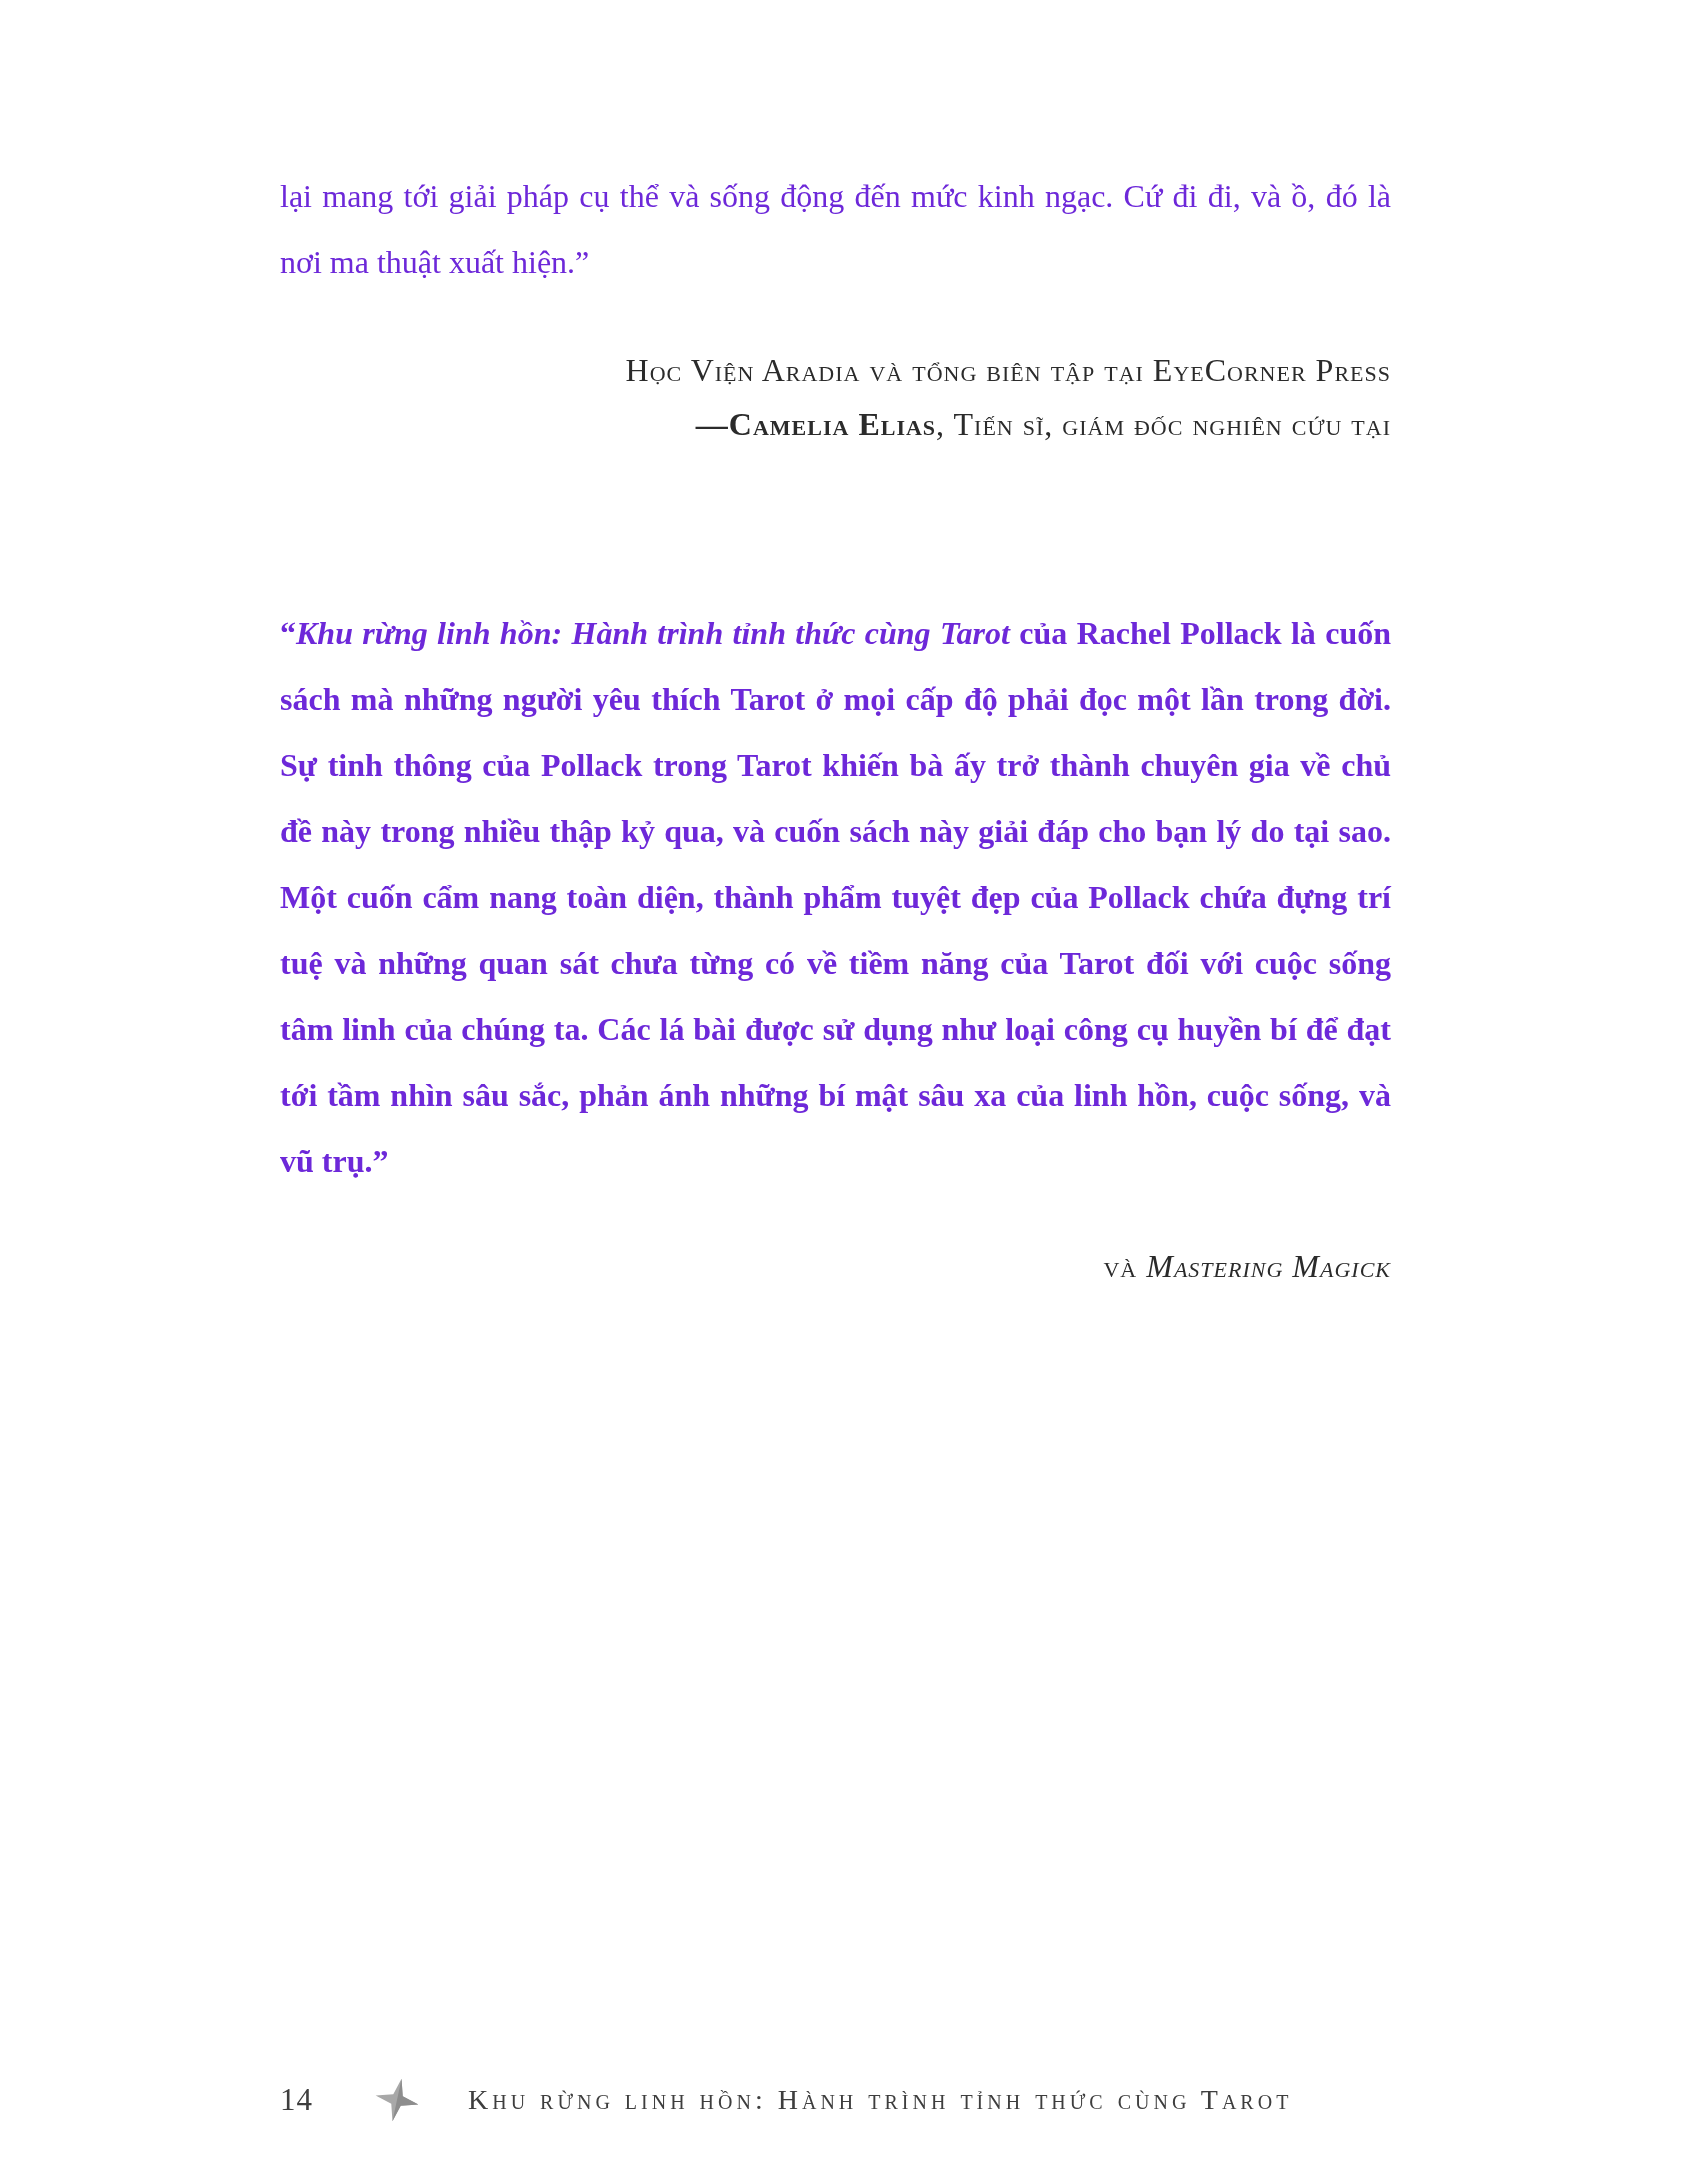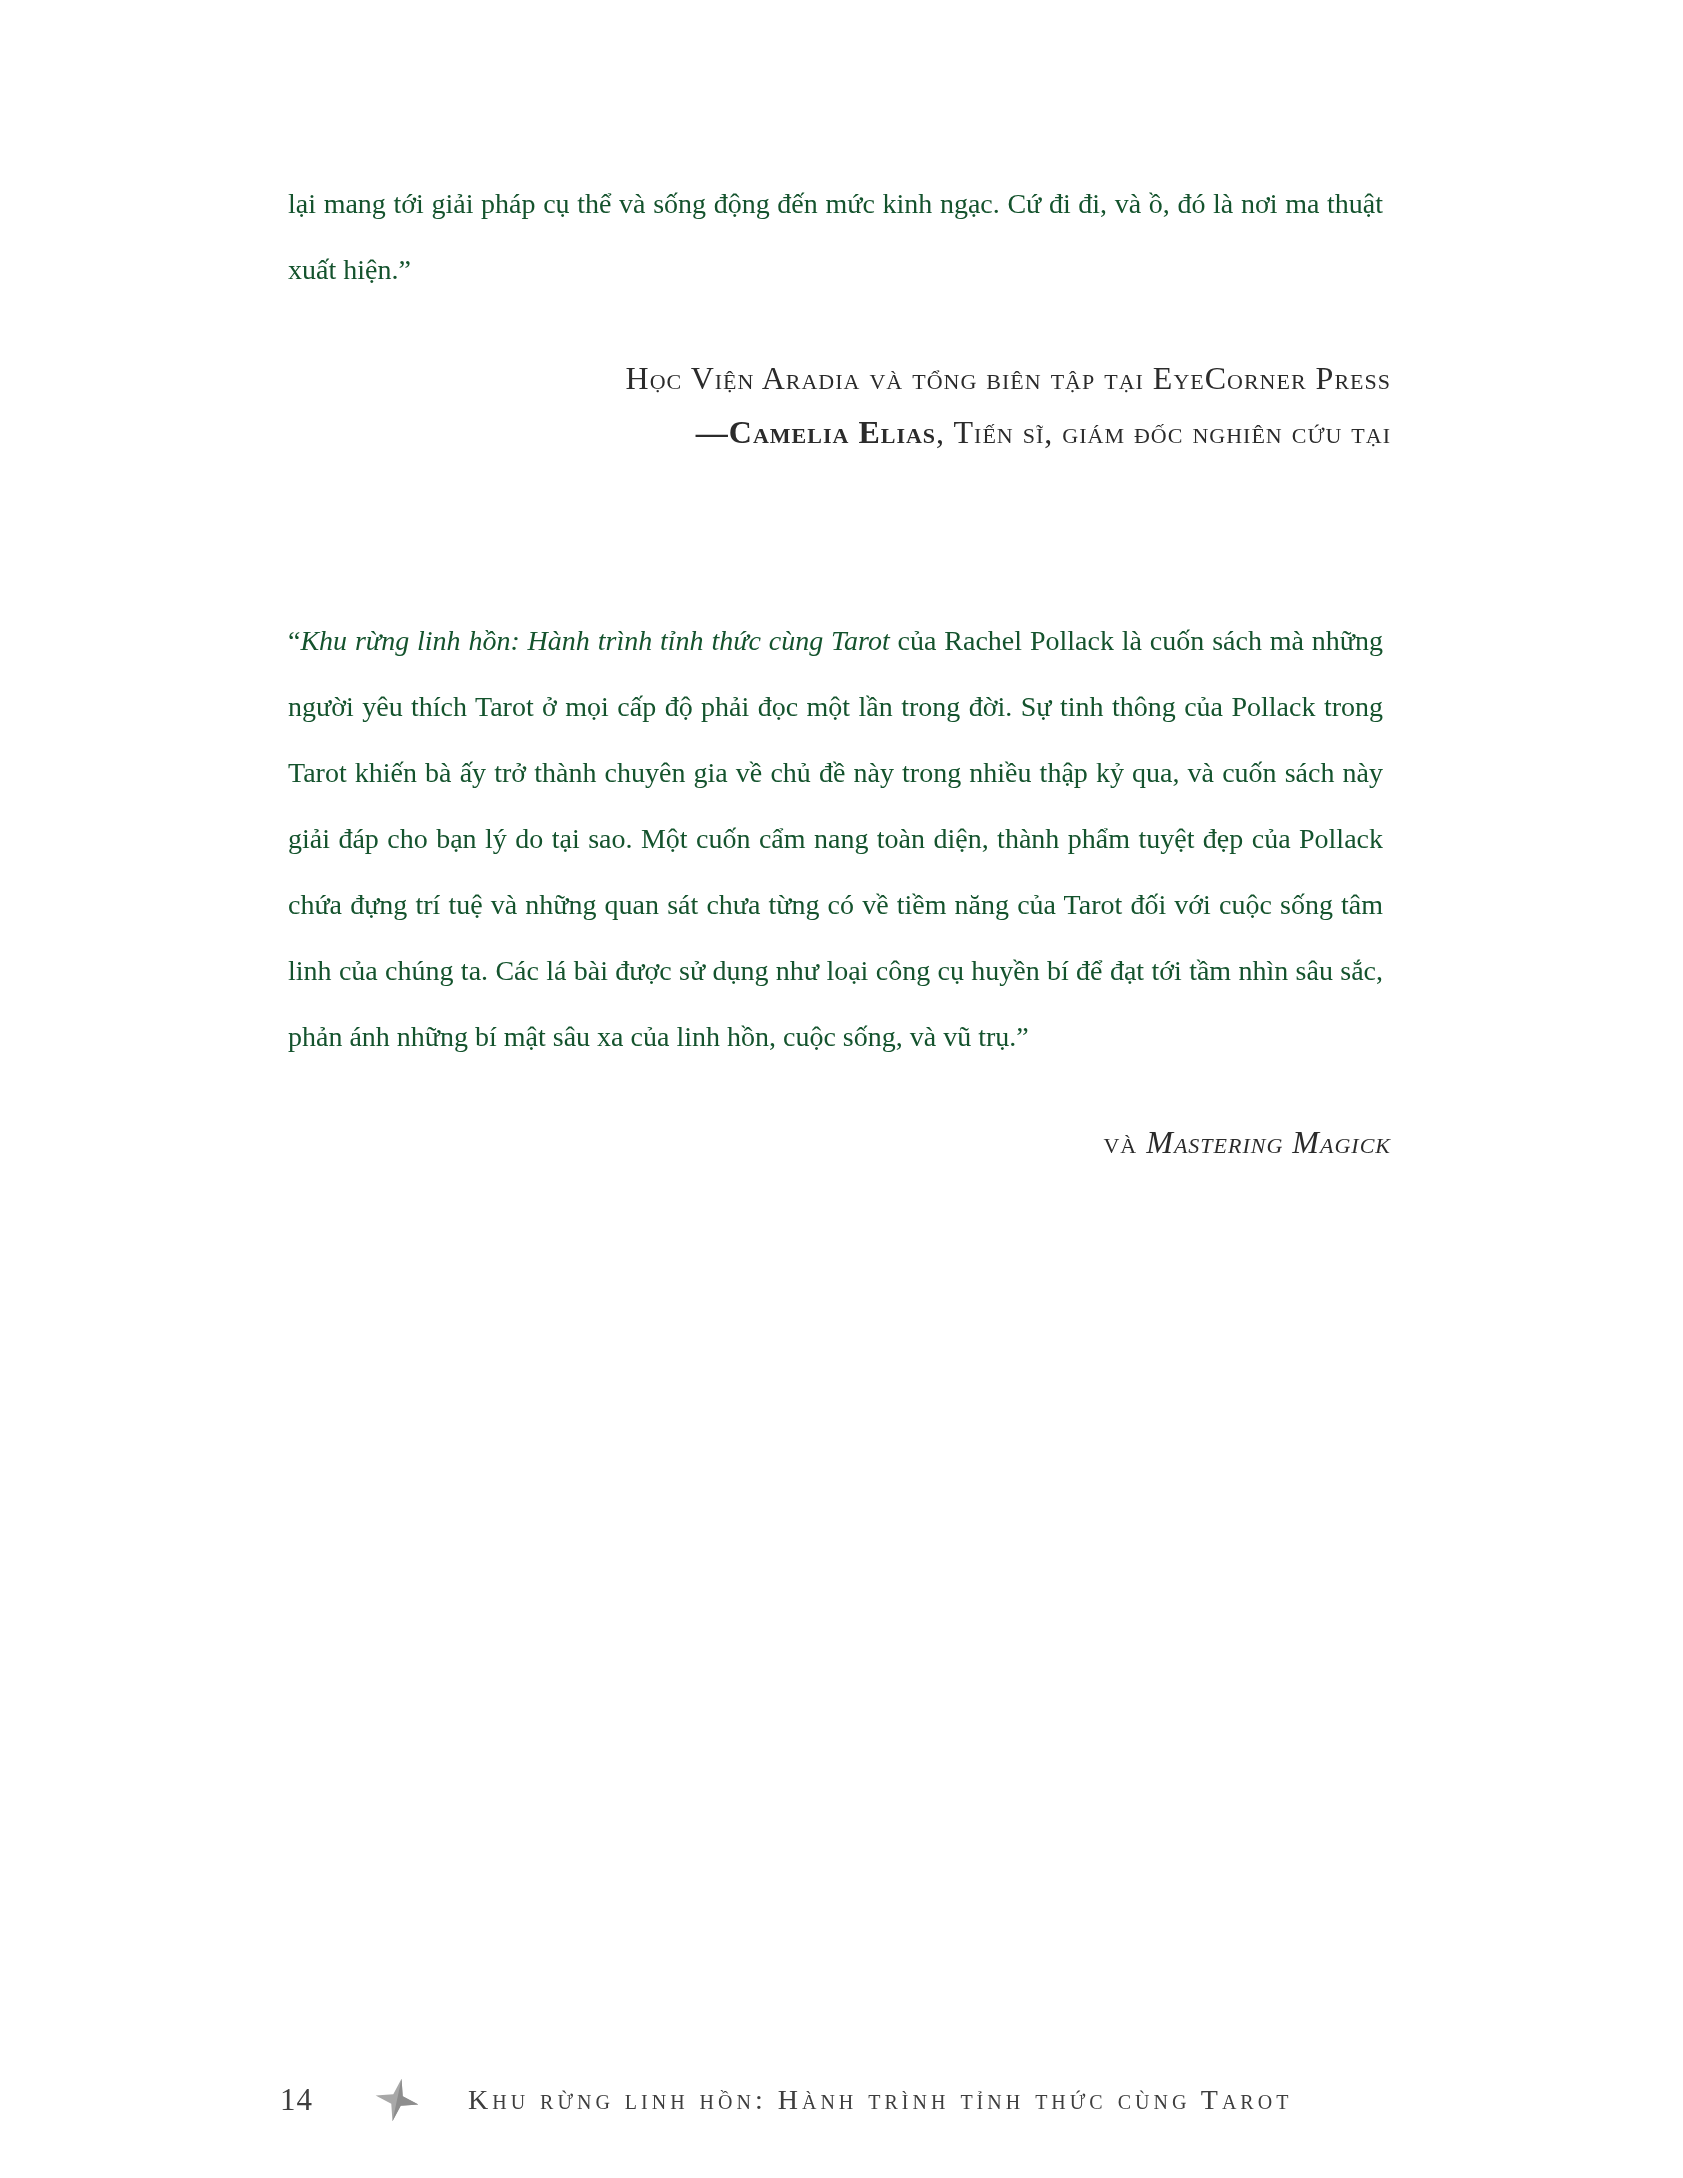--- a/index.html
+++ b/index.html
@@ -16,26 +16,26 @@
     color: #212121;
     overflow: hidden;
   }
   .content {
     position: absolute;
     left: 280px;
     top: 163px;
     width: 1111px;
   }
   .body-para {
-    margin: 8px;
-    font-size: 28px;
+    margin: 0;
+    font-size: 32px;
     line-height: 66px;
     text-align: justify;
     text-justify: inter-word;
-    color: #14532d;
+    color: #6d28d9;
   }
   .it {
     font-style: italic;
   }
   .attribution {
     margin-top: 48px;
     text-align: right;
     font-size: 32px;
     line-height: 54px;
     font-variant: small-caps;
@@ -43,20 +43,21 @@
     color: #2b2b2b;
   }
   .attribution .attr-name {
     font-weight: 700;
   }
   .attr-line {
     display: block;
   }
   .quote2 {
     margin-top: 149px;
+    font-weight: bold;
   }
   .attribution2 {
     margin-top: 45px;
   }
   .footer {
     position: absolute;
     left: 280px;
     top: 2077px;
     display: flex;
     align-items: center;

